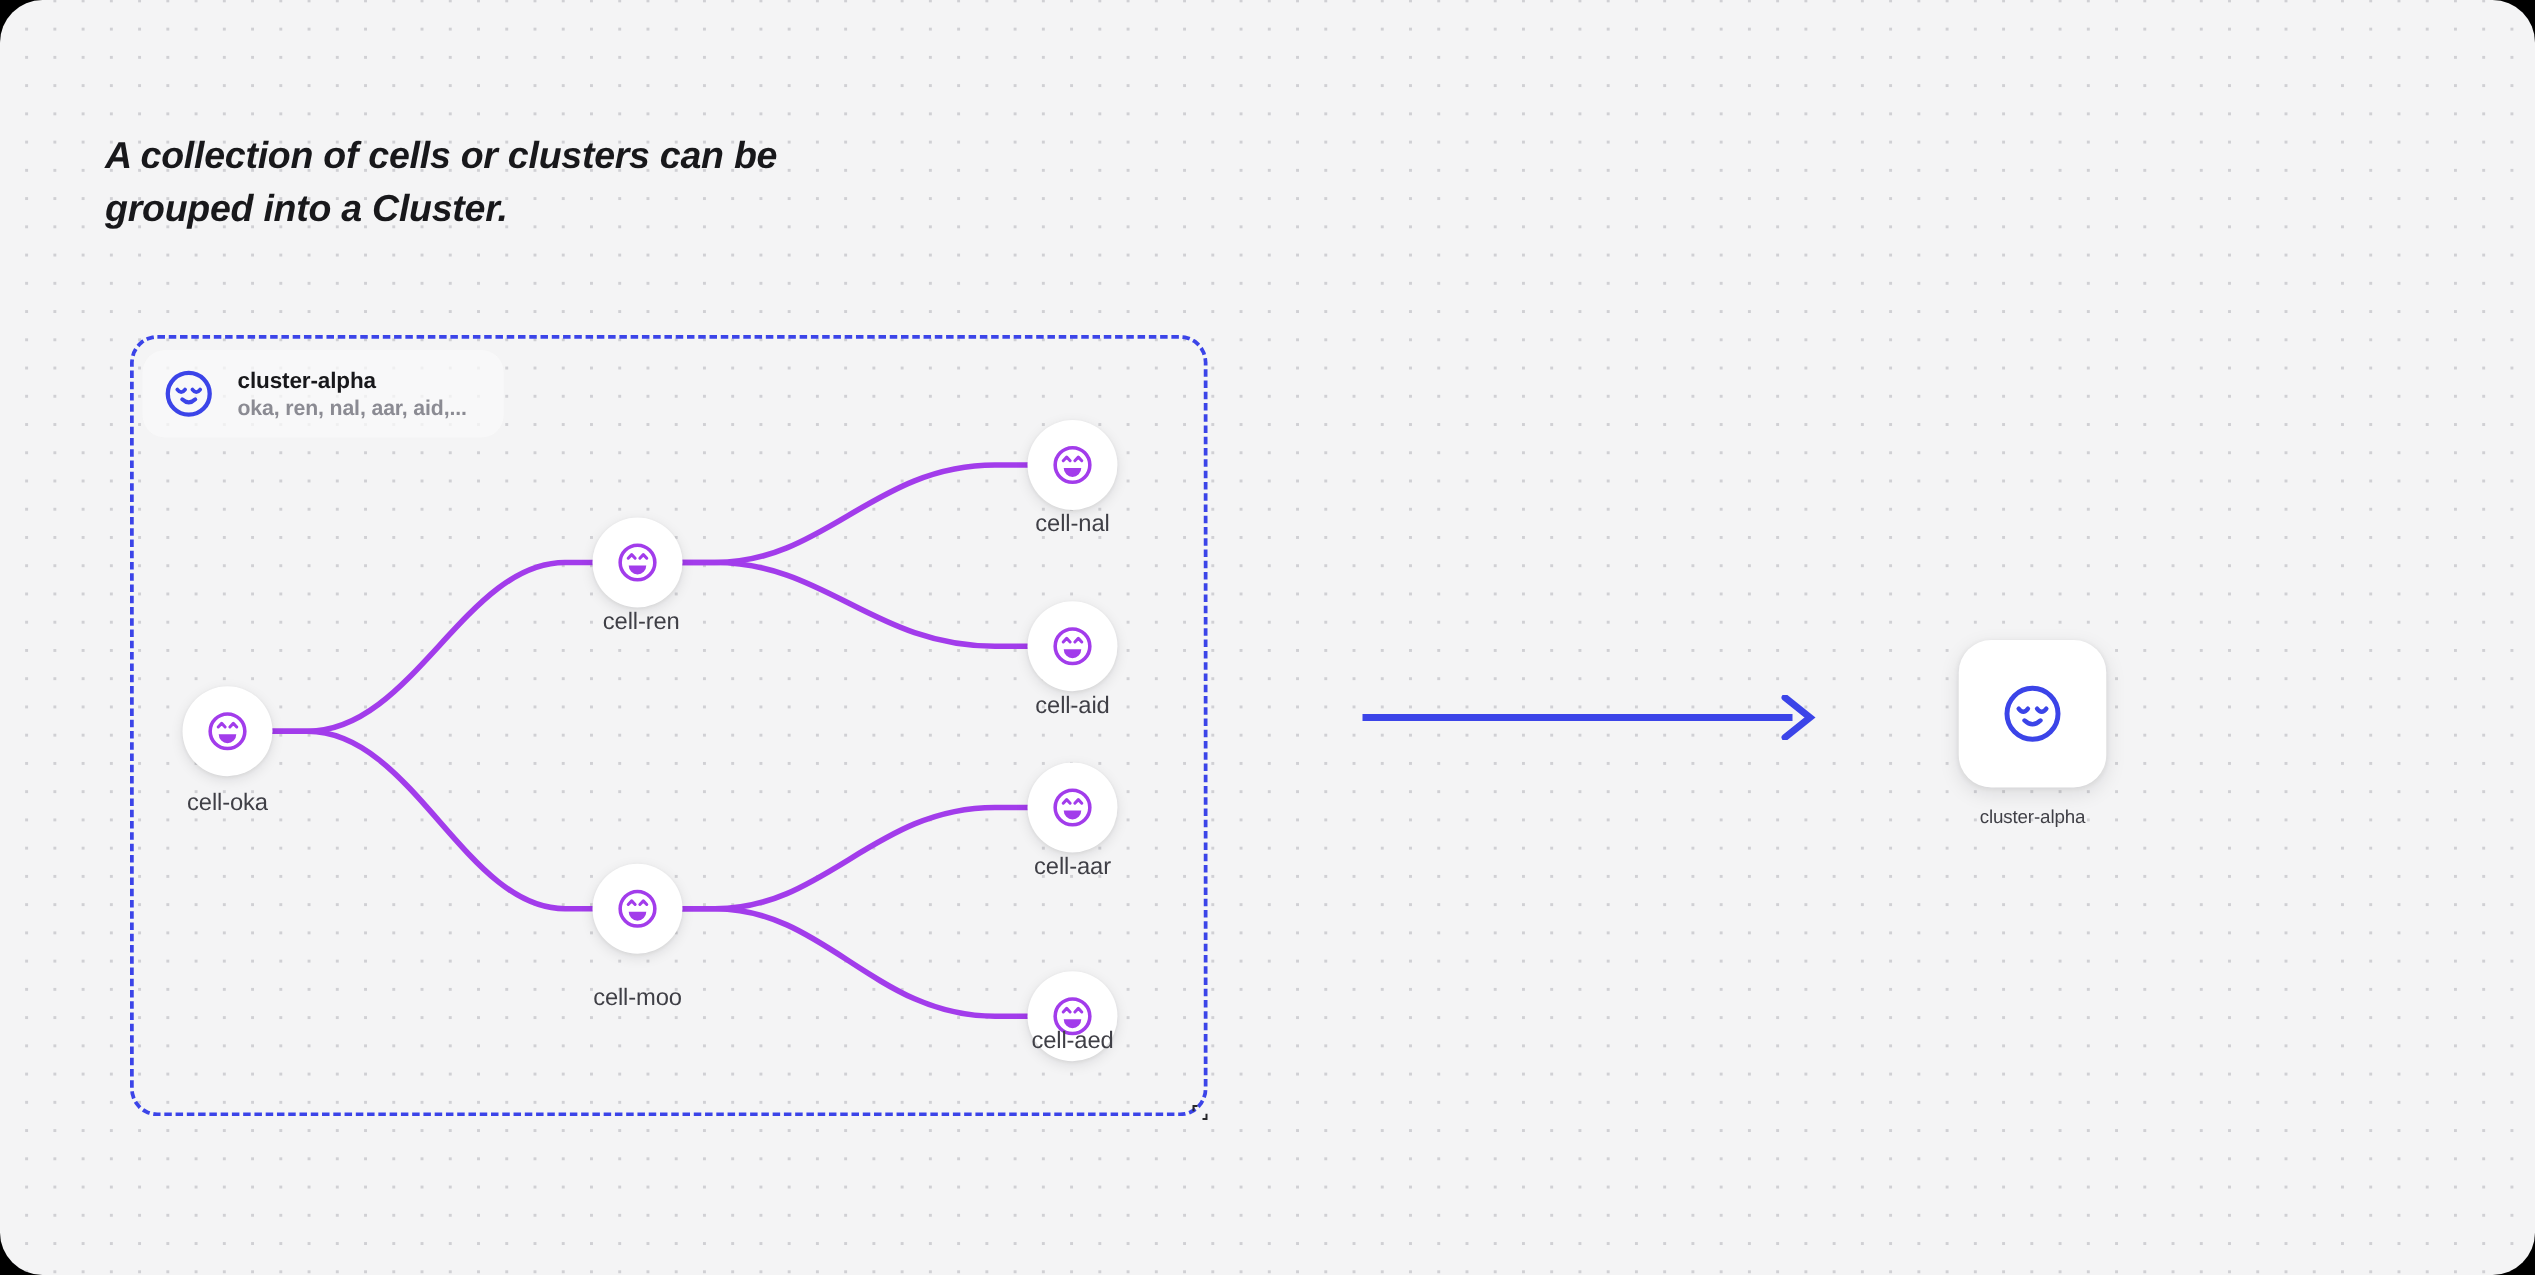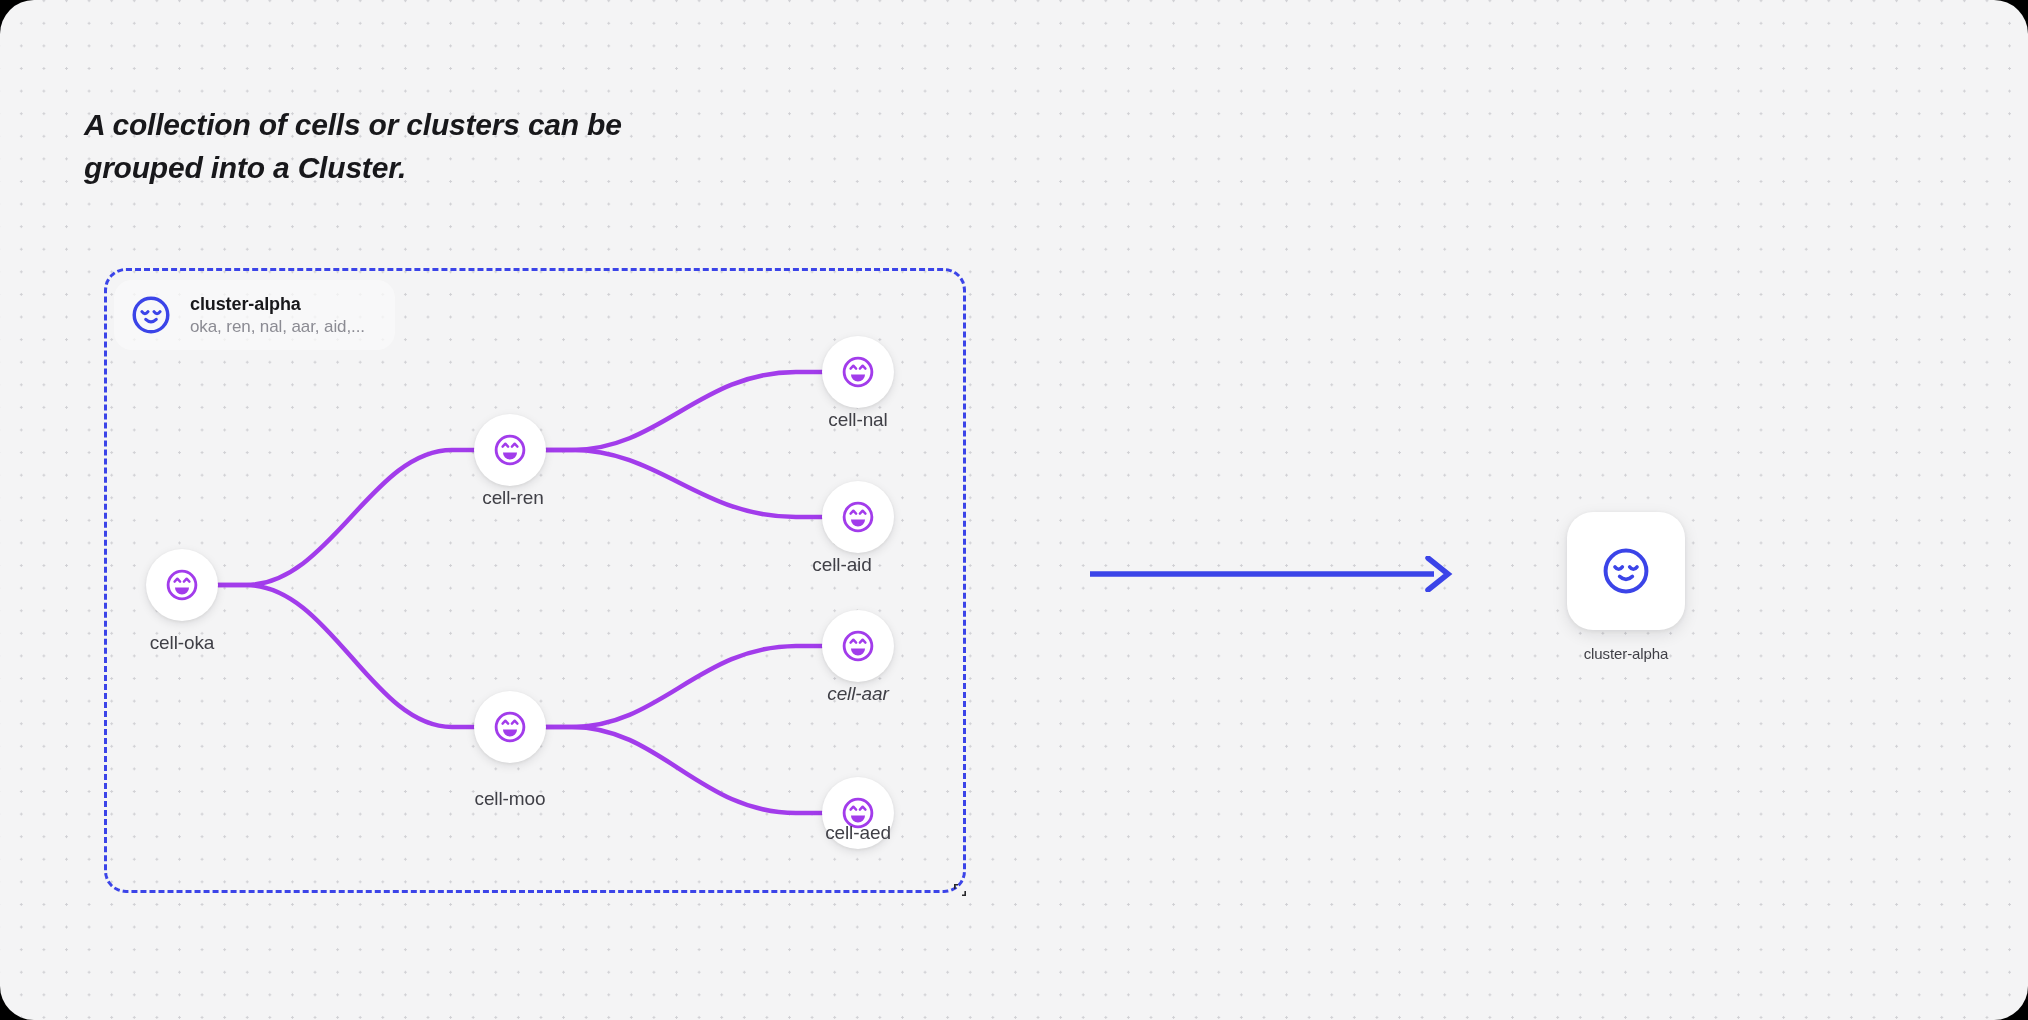--- a/index.html
+++ b/index.html
@@ -85,21 +85,21 @@
   }
   #cluster-label-card .cl-text { display: flex; flex-direction: column; gap: 2px; }
   #cluster-label-card .cl-title {
     font-size: 18px;
     font-weight: 600;
     color: #18181b;
     letter-spacing: -0.1px;
   }
   #cluster-label-card .cl-sub {
     font-size: 17px;
-    font-weight: 400;
+    font-weight: 700;
     color: #8b8b93;
     letter-spacing: -0.1px;
   }
 
   
   #edges {
     position: absolute;
     left: 0; top: 0;
     width: 2028px;
     height: 1020px;
@@ -251,31 +251,31 @@
   <div class="cell-caption" style="left:768px; top:409px;">cell-nal</div>
 
   <div class="cell-node" style="left:822px; top:481px;">
     <svg viewBox="0 0 40 40" xmlns="http://www.w3.org/2000/svg">
       <circle cx="20" cy="20" r="14.6" fill="none" stroke="#a23ceb" stroke-width="3"></circle>
       <path d="M12.2 16.4 l2.9 -3 l2.9 3" fill="none" stroke="#a23ceb" stroke-width="2.6" stroke-linecap="round" stroke-linejoin="round"></path>
       <path d="M22.0 16.4 l2.9 -3 l2.9 3" fill="none" stroke="#a23ceb" stroke-width="2.6" stroke-linecap="round" stroke-linejoin="round"></path>
       <path d="M12.6 22.6 h14.8 a7.4 7.4 0 0 1 -14.8 0 Z" fill="#a23ceb"></path>
     </svg>
   </div>
-  <div class="cell-caption" style="left:752px; top:554px;">cell-aid</div>
+  <div class="cell-caption" style="left:768px; top:554px;">cell-aid</div>
 
   <div class="cell-node" style="left:822px; top:610px;">
     <svg viewBox="0 0 40 40" xmlns="http://www.w3.org/2000/svg">
       <circle cx="20" cy="20" r="14.6" fill="none" stroke="#a23ceb" stroke-width="3"></circle>
       <path d="M12.2 16.4 l2.9 -3 l2.9 3" fill="none" stroke="#a23ceb" stroke-width="2.6" stroke-linecap="round" stroke-linejoin="round"></path>
       <path d="M22.0 16.4 l2.9 -3 l2.9 3" fill="none" stroke="#a23ceb" stroke-width="2.6" stroke-linecap="round" stroke-linejoin="round"></path>
       <path d="M12.6 22.6 h14.8 a7.4 7.4 0 0 1 -14.8 0 Z" fill="#a23ceb"></path>
     </svg>
   </div>
-  <div class="cell-caption" style="left:768px; top:683px;font-style:italic;">cell-aar</div>
+  <div class="cell-caption" style="left:768px; top:683px;">cell-aar</div>
 
   <div class="cell-node" style="left:822px; top:777px;">
     <svg viewBox="0 0 40 40" xmlns="http://www.w3.org/2000/svg">
       <circle cx="20" cy="20" r="14.6" fill="none" stroke="#a23ceb" stroke-width="3"></circle>
       <path d="M12.2 16.4 l2.9 -3 l2.9 3" fill="none" stroke="#a23ceb" stroke-width="2.6" stroke-linecap="round" stroke-linejoin="round"></path>
       <path d="M22.0 16.4 l2.9 -3 l2.9 3" fill="none" stroke="#a23ceb" stroke-width="2.6" stroke-linecap="round" stroke-linejoin="round"></path>
       <path d="M12.6 22.6 h14.8 a7.4 7.4 0 0 1 -14.8 0 Z" fill="#a23ceb"></path>
     </svg>
   </div>
   <div class="cell-caption" style="left:768px; top:822px;">cell-aed</div>

